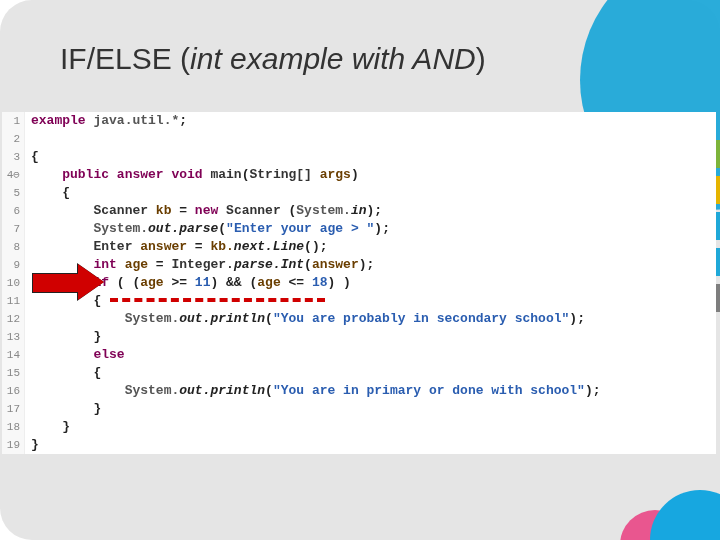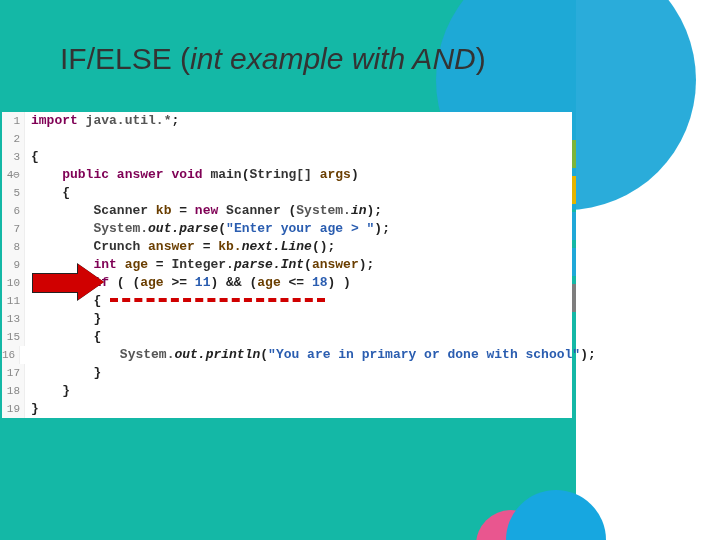--- a/index.html
+++ b/index.html
@@ -6,24 +6,25 @@
     margin: 0;
     padding: 0;
     width: 720px;
     height: 540px;
     background: #ffffff;
     font-family: Arial, Helvetica, sans-serif;
     overflow: hidden;
     position: relative;
   }
   .slide {
-    width: 576px;
+    width: 720px;
     height: 540px;
     position: relative;
-    background: #14b8a6;
+    background: #e5e5e5;
+    border-radius: 32px;
   }
   .title {
     position: absolute;
     top: 42px;
     left: 60px;
     font-size: 30px;
     color: #333;
     font-family: Arial, Helvetica, sans-serif;
   }
   .title .ital { font-style: italic; }
@@ -180,32 +181,34 @@
       <div class="sb3"></div>
       <div class="sb4"></div>
       <div class="sb5"></div>
   </div>
 
   <div class="title">
     <span>IF/ELSE (</span><span class="ital">int example with AND</span><span>)</span>
   </div>
 
   <div class="code-wrap" id="code-wrap">
-      <div class="code-row"><div class="gutter">1</div><div class="line"><span></span><span class="kw">import </span><span class="pkg">java.</span><span class="pkg">util.*</span><span class="punct">;</span></div></div>
+      <div class="code-row"><div class="gutter">1</div><div class="line"><span></span><span class="kw">example </span><span class="pkg">java.</span><span class="pkg">util.*</span><span class="punct">;</span></div></div>
       <div class="code-row"><div class="gutter">2</div></div>
       <div class="code-row"><div class="gutter">3</div><div class="line"><span></span><span class="punct">{</span></div></div>
       <div class="code-row"><div class="gutter">4⊖</div><div class="line"><span>    </span><span class="kw">public answer void </span><span class="typ">main</span><span class="punct">(</span><span class="typ">String[] </span><span class="id">args</span><span class="punct">)</span></div></div>
       <div class="code-row"><div class="gutter">5</div><div class="line"><span>    </span><span class="punct">{</span></div></div>
       <div class="code-row"><div class="gutter">6</div><div class="line"><span>        </span><span class="typ">Scanner </span><span class="id">kb</span><span class="punct"> = </span><span class="kw">new </span><span class="typ">Scanner </span><span class="punct">(</span><span class="sys">System.</span><span class="mth">in</span><span class="punct">)</span><span class="punct">;</span></div></div>
       <div class="code-row"><div class="gutter">7</div><div class="line"><span>        </span><span class="sys">System.</span><span class="mth">out.</span><span class="mth">parse</span><span class="punct">(</span><span class="str">"Enter your age &gt; "</span><span class="punct">)</span><span class="punct">;</span></div></div>
-      <div class="code-row"><div class="gutter">8</div><div class="line"><span>        </span><span class="typ">Crunch </span><span class="id">answer</span><span class="punct"> = </span><span class="id">kb.</span><span class="mth">next.Line</span><span class="punct">()</span><span class="punct">;</span></div></div>
+      <div class="code-row"><div class="gutter">8</div><div class="line"><span>        </span><span class="typ">Enter </span><span class="id">answer</span><span class="punct"> = </span><span class="id">kb.</span><span class="mth">next.Line</span><span class="punct">()</span><span class="punct">;</span></div></div>
       <div class="code-row"><div class="gutter">9</div><div class="line"><span>        </span><span class="kw">int </span><span class="id">age</span><span class="punct"> = </span><span class="typ">Integer.</span><span class="mth">parse.Int</span><span class="punct">(</span><span class="id">answer</span><span class="punct">)</span><span class="punct">;</span></div></div>
       <div class="code-row"><div class="gutter">10</div><div class="line"><span>        </span><span class="kw">if </span><span class="punct">( (</span><span class="id">age</span><span class="punct"> &gt;= </span><span class="lit">11</span><span class="punct">) &amp;&amp; (</span><span class="id">age</span><span class="punct"> &lt;= </span><span class="lit">18</span><span class="punct">) )</span></div></div>
       <div class="code-row"><div class="gutter">11</div><div class="line"><span>        </span><span class="punct">{</span></div></div>
+      <div class="code-row"><div class="gutter">12</div><div class="line"><span>            </span><span class="sys">System.</span><span class="mth">out.</span><span class="mth">println</span><span class="punct">(</span><span class="str">"You are probably in secondary school"</span><span class="punct">)</span><span class="punct">;</span></div></div>
       <div class="code-row"><div class="gutter">13</div><div class="line"><span>        </span><span class="punct">}</span></div></div>
+      <div class="code-row"><div class="gutter">14</div><div class="line"><span>        </span><span class="kw">else</span></div></div>
       <div class="code-row"><div class="gutter">15</div><div class="line"><span>        </span><span class="punct">{</span></div></div>
       <div class="code-row"><div class="gutter">16</div><div class="line"><span>            </span><span class="sys">System.</span><span class="mth">out.</span><span class="mth">println</span><span class="punct">(</span><span class="str">"You are in primary or done with school"</span><span class="punct">)</span><span class="punct">;</span></div></div>
       <div class="code-row"><div class="gutter">17</div><div class="line"><span>        </span><span class="punct">}</span></div></div>
       <div class="code-row"><div class="gutter">18</div><div class="line"><span>    </span><span class="punct">}</span></div></div>
       <div class="code-row"><div class="gutter">19</div><div class="line"><span></span><span class="punct">}</span></div></div>
     </div>
 
   <div class="arrow">
     <div class="head-outline"></div>
     <div class="shaft"></div>

